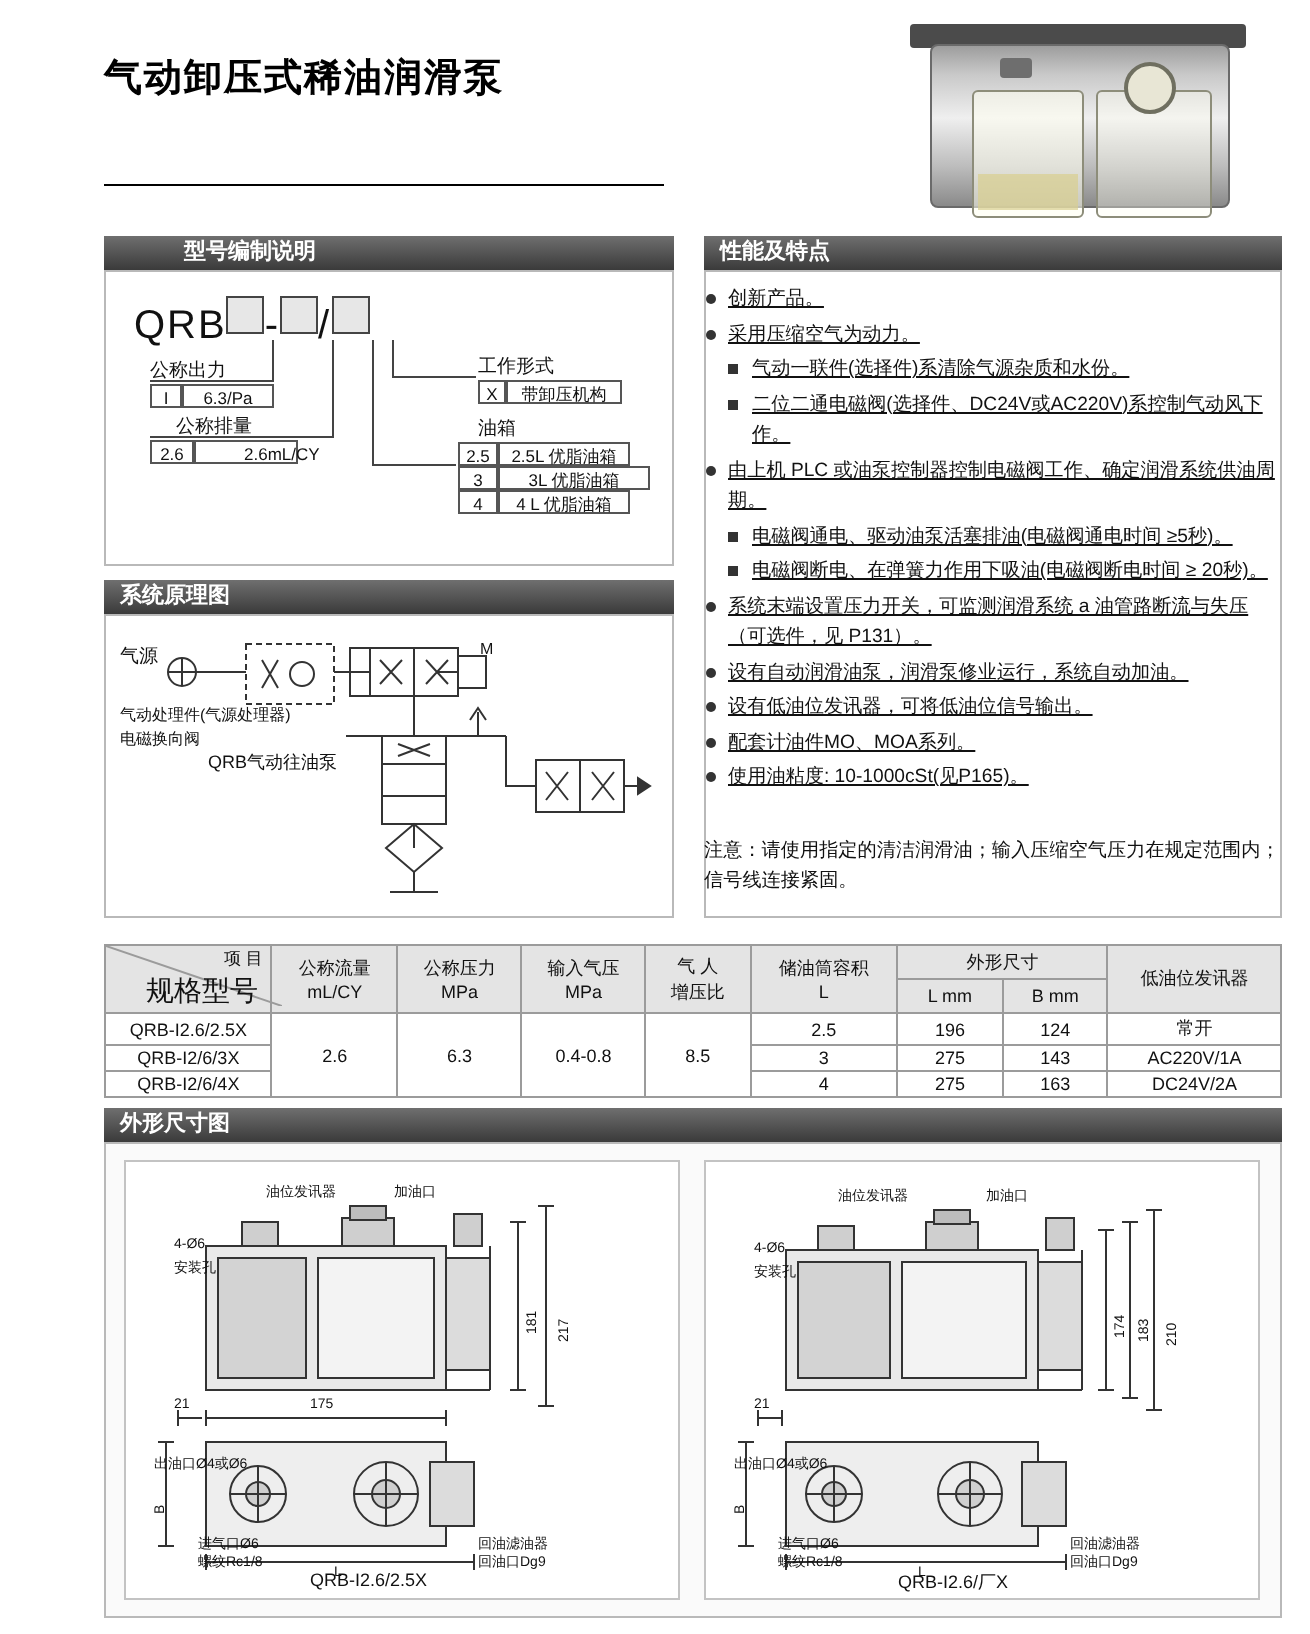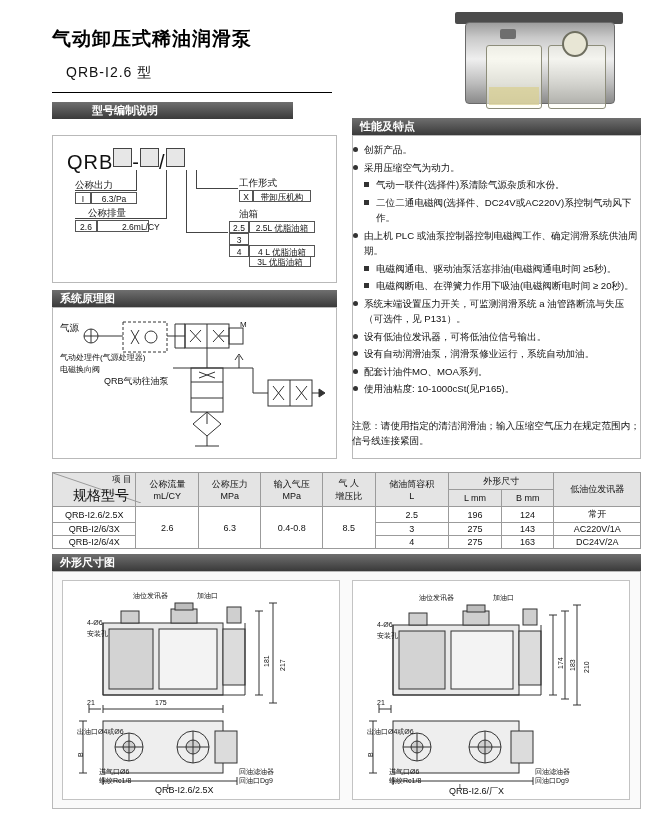--- a/index.html
+++ b/index.html
@@ -38,21 +38,21 @@
   .qrb{position:absolute;left:66px;top:155px;font-size:20px;letter-spacing:1px;}
   .sq{display:inline-block;width:17px;height:17px;border:1px solid #444;background:#e7e7e7;vertical-align:2px;}
   .cellbox{position:absolute;border:1px solid #555;background:#fff;font-size:8.5px;text-align:center;box-sizing:border-box;}
   .labeltxt{position:absolute;font-size:9.5px;white-space:nowrap;}
   .vline{position:absolute;background:#444;width:1px;}
   .hline{position:absolute;background:#444;height:1px;}
 
   
   .feat{position:absolute;left:352px;top:142px;width:288px;font-size:9.6px;line-height:15.5px;}
   .feat li{list-style:none;margin:0 0 2px 0;padding-left:12px;position:relative;}
-  .feat ul{margin:0;padding:0;}
+  .feat ul{margin:0;padding:0;text-decoration:underline;}
   .feat li.lv1:before{content:"";position:absolute;left:1px;top:5px;width:5px;height:5px;border-radius:50%;background:#333;}
   .feat li.lv2{padding-left:24px;}
   .feat li.lv2:before{content:"";position:absolute;left:12px;top:5px;width:5px;height:5px;background:#333;}
   .note{position:absolute;left:352px;top:418px;width:288px;font-size:9.6px;line-height:15px;}
   .schcap{position:absolute;left:104px;top:375px;font-size:9px;}
 
   
   table.spec{position:absolute;left:52px;top:472px;width:589px;border-collapse:collapse;font-size:9px;}
   table.spec th,table.spec td{border:1px solid #9b9b9b;text-align:center;padding:1px 2px;}
   table.spec thead th{background:#e4e4e4;font-weight:normal;height:14px;}
@@ -67,37 +67,36 @@
   .dtxt{position:absolute;font-size:7px;white-space:nowrap;color:#111;}
   .dtxt.rot{transform:rotate(-90deg);transform-origin:left top;}
 </style>
 </head>
 <body>
 
 <div class="page">
 
   <div class="title-wrap">
     <div class="main-title">气动卸压式稀油润滑泵</div>
-    <div class="sub-title">QRB-I2.6 型</div>
   </div>
   <div class="rule"></div>
 
   <div class="photo">
     <div class="bracket"></div>
     <div class="body">
       <div class="tankL">
           <div class="oil"></div>
         </div>
       <div class="tankR"></div>
       <div class="knob"></div>
       <div class="cap"></div>
     </div>
   </div>
 
-  <div class="secbar" style="left:52px;top:102px;width:241px;padding-left:40px;">型号编制说明</div>
+  <div class="secbar" style="left:52px;top:118px;width:285px;padding-left:40px;">型号编制说明</div>
   <div class="box" style="left:52px;top:135px;width:285px;height:148px;">
 
     <div class="qrb" style="left:14px;top:12px;">
       <span>QRB</span><span class="sq"></span><span>-</span><span class="sq"></span><span>/</span><span class="sq"></span>
     </div>
 
     <div class="vline" style="left:83px;top:34px;height:20px;"></div>
     <div class="hline" style="left:22px;top:54px;width:62px;"></div>
     <div class="vline" style="left:113px;top:34px;height:48px;"></div>
     <div class="hline" style="left:22px;top:82px;width:92px;"></div>
@@ -115,40 +114,40 @@
     <div class="cellbox" style="left:44px;top:84px;width:52px;height:12px;line-height:12px;padding-left:24px;">2.6mL/CY</div>
 
     <div class="labeltxt" style="left:186px;top:41px;">工作形式</div>
     <div class="cellbox" style="left:186px;top:54px;width:14px;height:12px;line-height:12px;">X</div>
     <div class="cellbox" style="left:200px;top:54px;width:58px;height:12px;line-height:12px;">带卸压机构</div>
 
     <div class="labeltxt" style="left:186px;top:72px;">油箱</div>
     <div class="cellbox" style="left:176px;top:85px;width:20px;height:12px;line-height:12px;">2.5</div>
     <div class="cellbox" style="left:196px;top:85px;width:66px;height:12px;line-height:12px;">2.5L 优脂油箱</div>
     <div class="cellbox" style="left:176px;top:97px;width:20px;height:12px;line-height:12px;">3</div>
-    <div class="cellbox" style="left:196px;top:97px;width:62px;height:12px;line-height:12px;margin-top:22px;">3L 优脂油箱</div>
+    <div class="cellbox" style="left:196px;top:97px;width:76px;height:12px;line-height:12px;">3L 优脂油箱</div>
     <div class="cellbox" style="left:176px;top:109px;width:20px;height:12px;line-height:12px;">4</div>
     <div class="cellbox" style="left:196px;top:109px;width:66px;height:12px;line-height:12px;">4 L 优脂油箱</div>
   </div>
 
   <div class="secbar" style="left:352px;top:118px;width:289px;">性能及特点</div>
   <div class="box" style="left:352px;top:135px;width:289px;height:324px;"></div>
 
   <div class="feat">
     <ul>
       <li class="lv1">创新产品。</li>
       <li class="lv1">采用压缩空气为动力。</li>
       <li class="lv2">气动一联件(选择件)系清除气源杂质和水份。</li>
       <li class="lv2">二位二通电磁阀(选择件、DC24V或AC220V)系控制气动风下作。</li>
       <li class="lv1">由上机 PLC 或油泵控制器控制电磁阀工作、确定润滑系统供油周期。</li>
       <li class="lv2">电磁阀通电、驱动油泵活塞排油(电磁阀通电时间 ≥5秒)。</li>
       <li class="lv2">电磁阀断电、在弹簧力作用下吸油(电磁阀断电时间 ≥ 20秒)。</li>
       <li class="lv1">系统末端设置压力开关，可监测润滑系统 a 油管路断流与失压（可选件，见 P131）。</li>
+      <li class="lv1">设有自动润滑油泵，润滑泵修业运行，系统自动加油。</li>
       <li class="lv1">设有低油位发讯器，可将低油位信号输出。</li>
-      <li class="lv1">设有自动润滑油泵，润滑泵修业运行，系统自动加油。</li>
       <li class="lv1">配套计油件MO、MOA系列。</li>
       <li class="lv1">使用油粘度: 10-1000cSt(见P165)。</li>
     </ul>
   </div>
   <div class="note">注意：请使用指定的清洁润滑油；输入压缩空气压力在规定范围内；信号线连接紧固。</div>
 
   <div class="secbar" style="left:52px;top:290px;width:285px;">系统原理图</div>
   <div class="box" style="left:52px;top:307px;width:285px;height:152px;">
     <svg width="283" height="150" viewBox="0 0 283 150">
       <g fill="none" stroke="#333" stroke-width="1">

